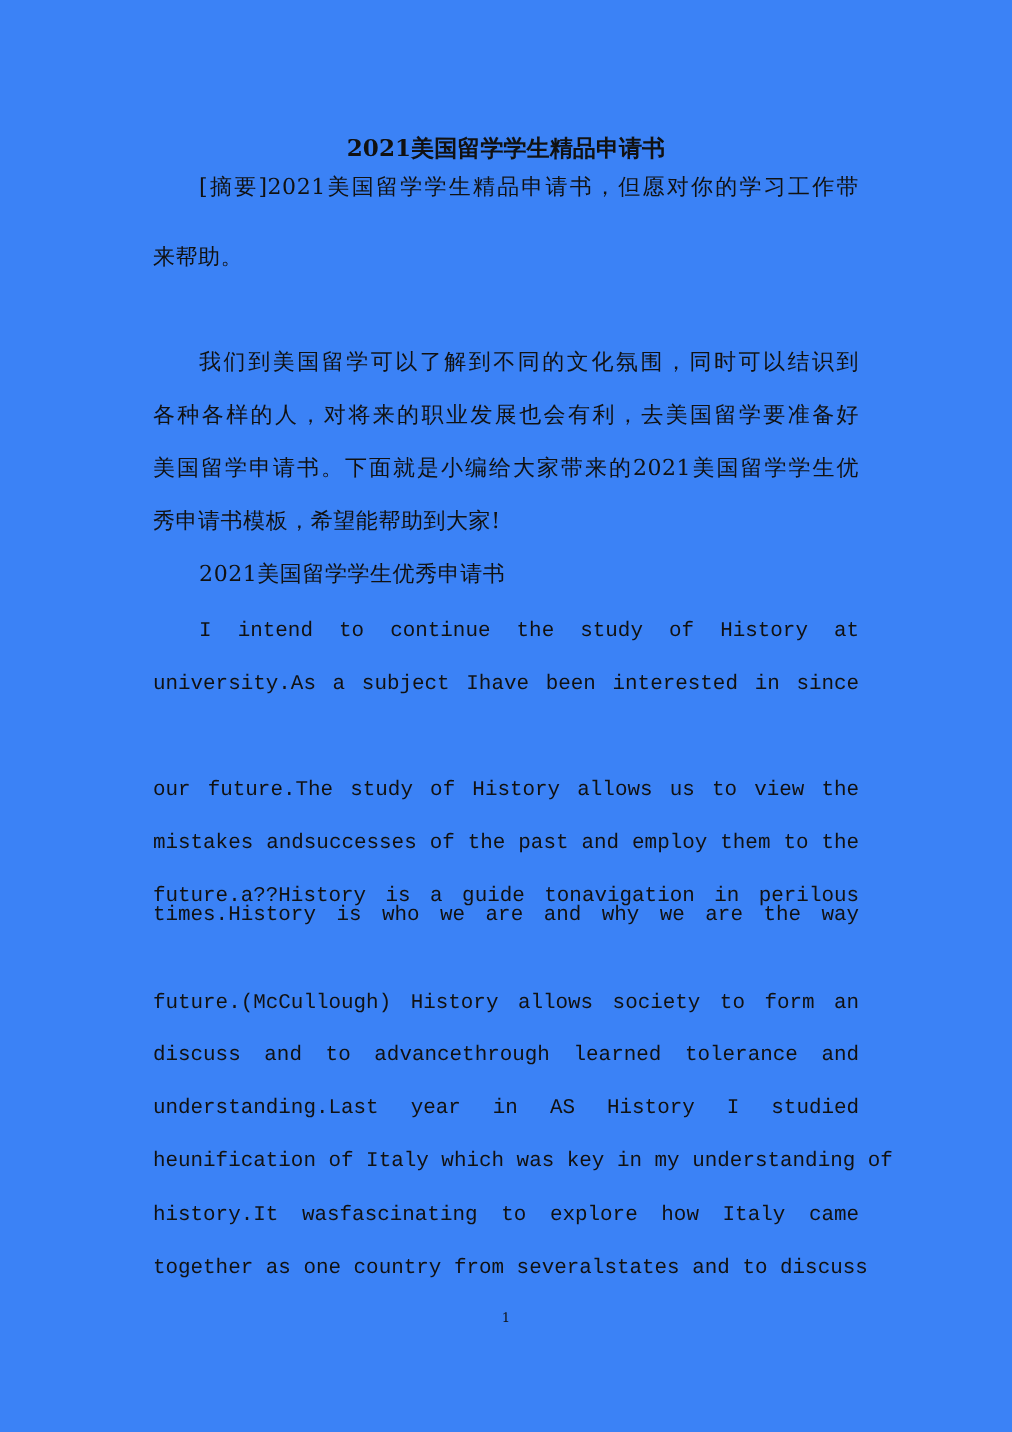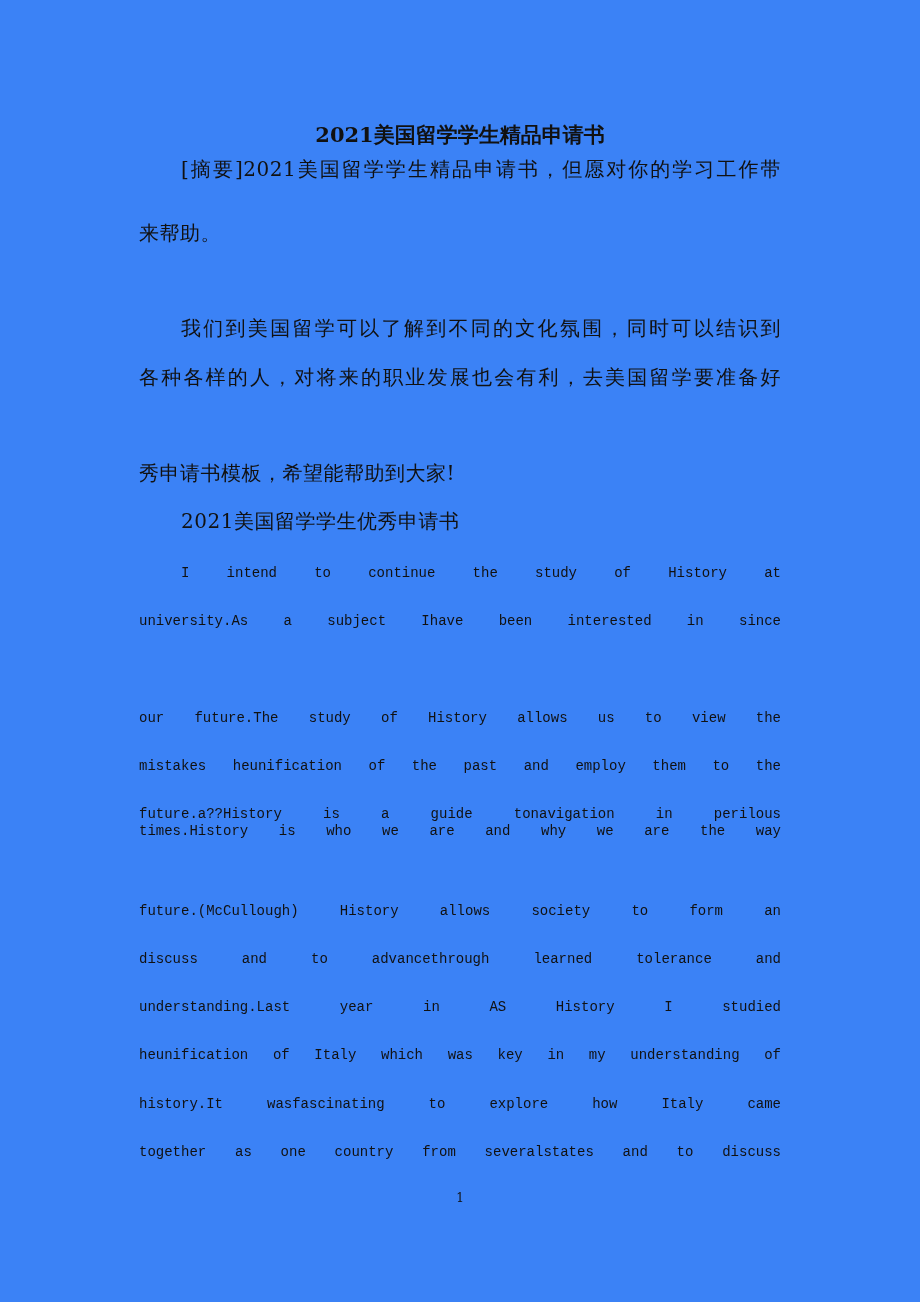--- a/index.html
+++ b/index.html
@@ -39,21 +39,21 @@
       height: 30px;
       line-height: 30px;
       font-size: 20px;
       white-space: nowrap;
       font-family: "DejaVu Serif", "Liberation Serif", serif;
     }
     .line.indent { left: 181px; width: 600px; }
     .line.cn { letter-spacing: 0.5px; }
     .line.en {
       font-family: "Liberation Mono", "DejaVu Sans Mono", monospace;
-      font-size: 14px;
+      font-size: 19px;
       text-align: justify;
       text-align-last: justify;
     }
     .line.cn.justify {
       text-align: justify;
       text-align-last: justify;
     }
     .pagenum {
       position: absolute;
       left: 0; width: 920px;
@@ -69,28 +69,29 @@
 
 <div class="page">
 
   <div class="title">2021美国留学学生精品申请书</div>
 
   <div class="line cn indent justify" style="top:154px;">[摘要]2021美国留学学生精品申请书，但愿对你的学习工作带</div>
   <div class="line cn" style="top:218px;">来帮助。</div>
 
   <div class="line cn indent justify" style="top:313px;">我们到美国留学可以了解到不同的文化氛围，同时可以结识到</div>
   <div class="line cn justify" style="top:362px;">各种各样的人，对将来的职业发展也会有利，去美国留学要准备好</div>
+  <div class="line cn justify" style="top:410px;">美国留学申请书。下面就是小编给大家带来的2021美国留学学生优</div>
   <div class="line cn" style="top:458px;">秀申请书模板，希望能帮助到大家!</div>
 
   <div class="line cn indent" style="top:506px;">2021美国留学学生优秀申请书</div>
 
   <div class="line en indent" style="top:558px;">I intend to continue the study of History at</div>
   <div class="line en" style="top:606px;">university.As a subject Ihave been interested in since</div>
   <div class="line en" style="top:703px;">our future.The study of History allows us to view the</div>
-  <div class="line en" style="top:751px;">mistakes heunification of the past and employ them to the</div>
+  <div class="line en" style="top:751px;">mistakes andsuccesses of the past and employ them to the</div>
   <div class="line en" style="top:799px;">future.a??History is a guide tonavigation in perilous</div>
   <div class="line en" style="top:816px;">times.History is who we are and why we are the way</div>
   <div class="line en" style="top:896px;">future.(McCullough) History allows society to form an</div>
   <div class="line en" style="top:944px;">discuss and to advancethrough learned tolerance and</div>
   <div class="line en" style="top:992px;">understanding.Last year in AS History I studied</div>
   <div class="line en" style="top:1040px;">heunification of Italy which was key in my understanding of</div>
   <div class="line en" style="top:1089px;">history.It wasfascinating to explore how Italy came</div>
   <div class="line en" style="top:1137px;">together as one country from severalstates and to discuss</div>
 
   <div class="pagenum">1</div>

